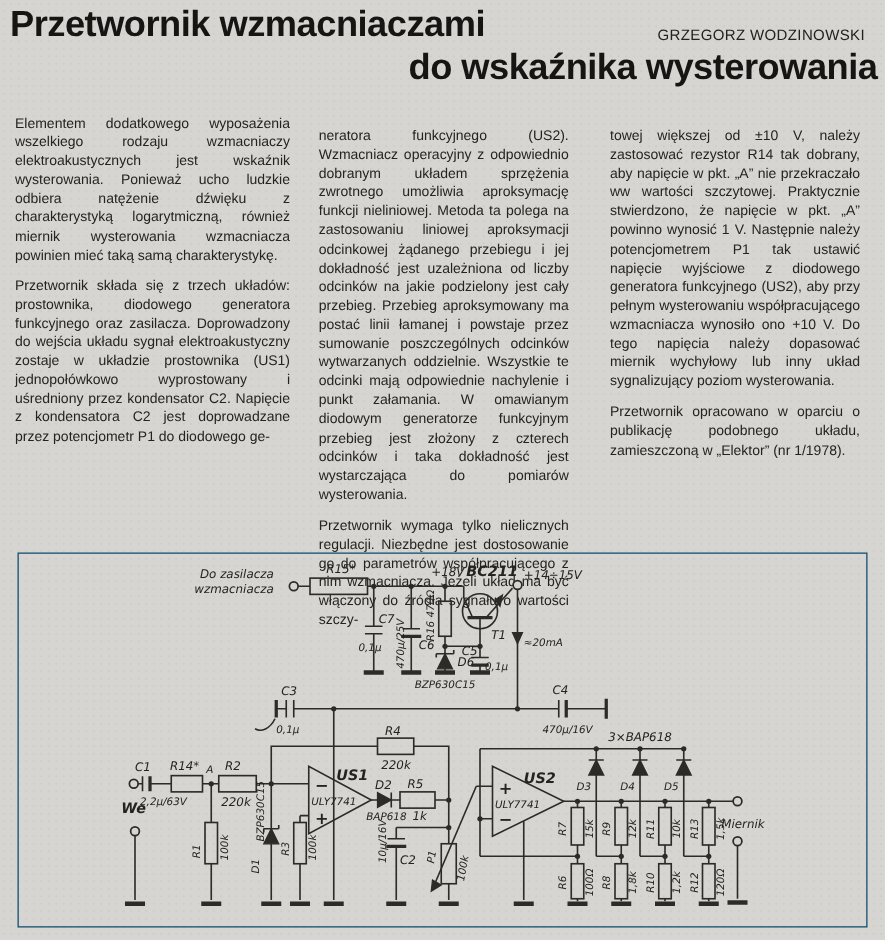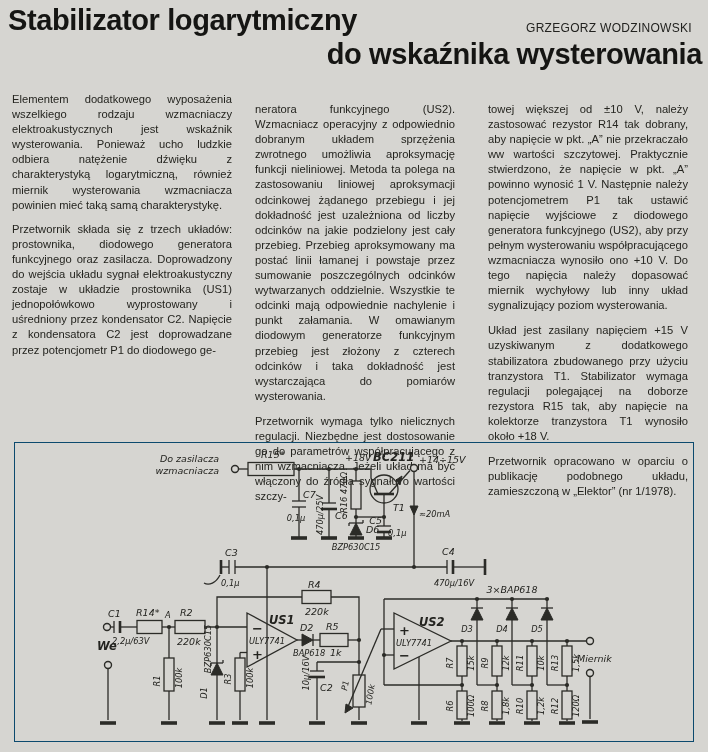--- a/index.html
+++ b/index.html
@@ -30,36 +30,35 @@
   .term{fill:#d6d5d1;stroke:#2b2b27;stroke-width:1.4;}
   text{font-family:"DejaVu Sans",sans-serif;font-style:italic;fill:#23231f;}
   .lb{font-size:9.5px;}
   .lbs{font-size:8.3px;}
   .nm{font-size:11.5px;font-weight:bold;}
   .sg{font-size:13px;font-style:normal;font-weight:bold;}
 </style>
 </head>
 <body>
 
-<div class="title1">Stabilizator logarytmiczny</div>
+<div class="title1">Przetwornik wzmacniaczami</div>
 <div class="author">GRZEGORZ WODZINOWSKI</div>
 <div class="title2">do wskaźnika wysterowania</div>
 
 <div class="cols">
   <div class="col spaced">
       <p>Elementem dodatkowego wyposażenia wszelkiego rodzaju wzmacniaczy elektroakustycznych jest wskaźnik wysterowania. Ponieważ ucho ludzkie odbiera natężenie dźwięku z charakterystyką logarytmiczną, również miernik wysterowania wzmacniacza powinien mieć taką samą charakterystykę.</p>
       <p>Przetwornik składa się z trzech układów: prostownika, diodowego generatora funkcyjnego oraz zasilacza. Doprowadzony do wejścia układu sygnał elektroakustyczny zostaje w układzie prostownika (US1) jednopołówkowo wyprostowany i uśredniony przez kondensator C2. Napięcie z kondensatora C2 jest doprowadzane przez potencjometr P1 do diodowego ge-</p>
     </div>
   <div class="col">
       <p>neratora funkcyjnego (US2). Wzmacniacz operacyjny z odpowiednio dobranym układem sprzężenia zwrotnego umożliwia aproksymację funkcji nieliniowej. Metoda ta polega na zastosowaniu liniowej aproksymacji odcinkowej żądanego przebiegu i jej dokładność jest uzależniona od liczby odcinków na jakie podzielony jest cały przebieg. Przebieg aproksymowany ma postać linii łamanej i powstaje przez sumowanie poszczególnych odcinków wytwarzanych oddzielnie. Wszystkie te odcinki mają odpowiednie nachylenie i punkt załamania. W omawianym diodowym generatorze funkcyjnym przebieg jest złożony z czterech odcinków i taka dokładność jest wystarczająca do pomiarów wysterowania.</p>
       <p>Przetwornik wymaga tylko nielicznych regulacji. Niezbędne jest dostosowanie go do parametrów współpracującego z nim wzmacniacza. Jeżeli układ ma być włączony do źródła sygnału o wartości szczy-</p>
     </div>
   <div class="col">
       <p>towej większej od ±10 V, należy zastosować rezystor R14 tak dobrany, aby napięcie w pkt. „A” nie przekraczało ww wartości szczytowej. Praktycznie stwierdzono, że napięcie w pkt. „A” powinno wynosić 1 V. Następnie należy potencjometrem P1 tak ustawić napięcie wyjściowe z diodowego generatora funkcyjnego (US2), aby przy pełnym wysterowaniu współpracującego wzmacniacza wynosiło ono +10 V. Do tego napięcia należy dopasować miernik wychyłowy lub inny układ sygnalizujący poziom wysterowania.</p>
-      <p>Układ jest zasilany napięciem +15 V uzyskiwanym z dodatkowego stabilizatora zbudowanego przy użyciu tranzystora T1. Stabilizator wymaga regulacji polegającej na doborze rezystora R15 tak, aby napięcie na kolektorze tranzystora T1 wynosiło około +18 V.</p>
       <p>Przetwornik opracowano w oparciu o publikację podobnego układu, zamieszczoną w „Elektor” (nr 1/1978).</p>
     </div>
 </div>
 
 <div class="schbox">
 <svg width="676" height="296" viewBox="0 0 676 296">
 
   <g class="wires">
 
     <circle class="term" cx="220" cy="26" r="3.5"></circle>

